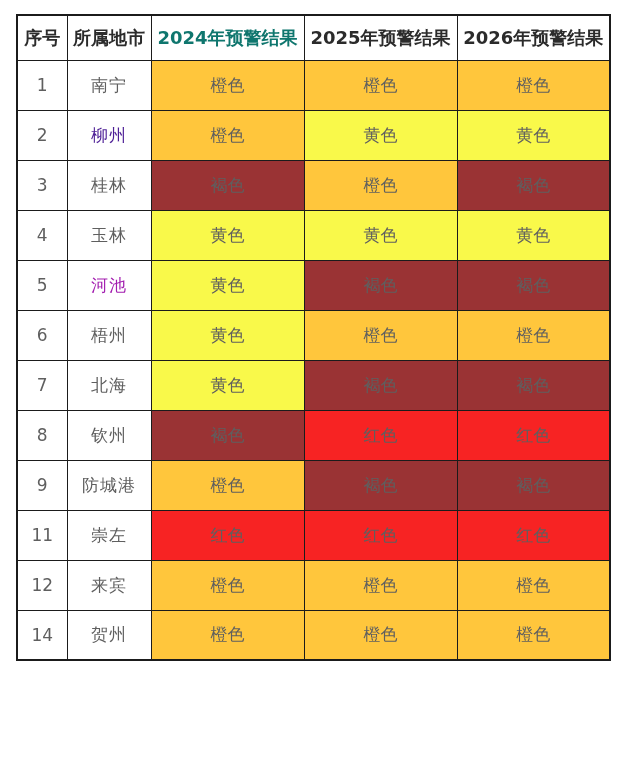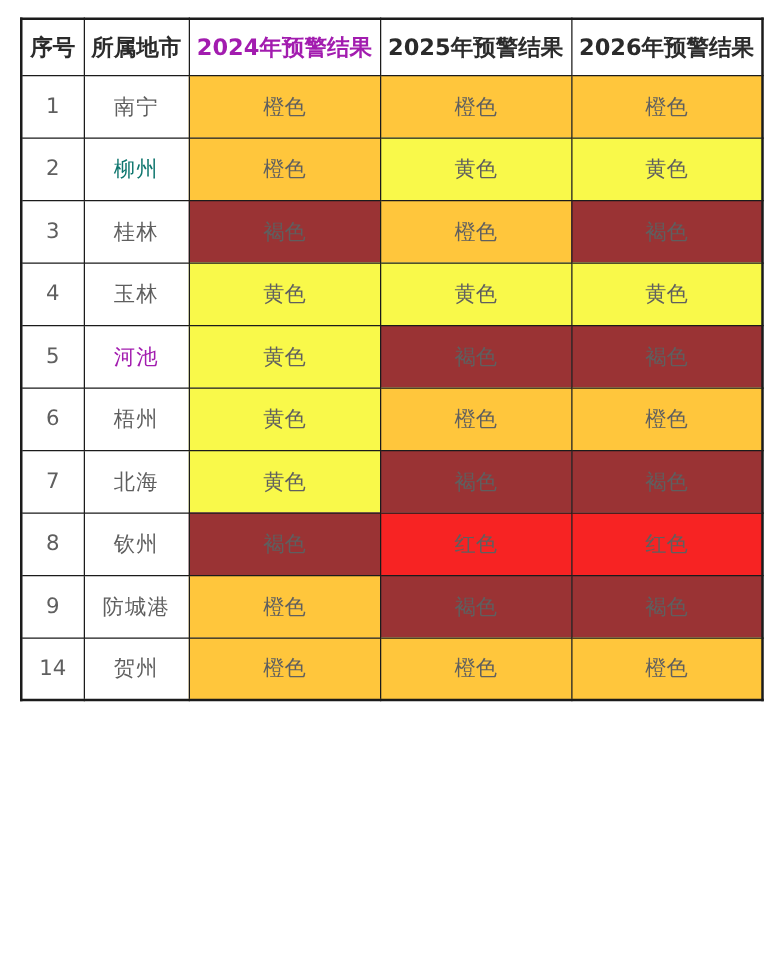--- a/index.html
+++ b/index.html
@@ -82,36 +82,36 @@
         <col class="c-index">
         <col class="c-city">
         <col class="c-year">
         <col class="c-year">
         <col class="c-year">
       </colgroup>
       <thead>
         <tr>
           <th style="color: rgb(43, 43, 43);">序号</th>
           <th style="color: rgb(43, 43, 43);">所属地市</th>
-          <th style="color: #a21caf;">2024年预警结果</th>
+          <th style="color: #0f766e;">2024年预警结果</th>
           <th style="color: rgb(43, 43, 43);">2025年预警结果</th>
           <th style="color: rgb(43, 43, 43);">2026年预警结果</th>
         </tr>
       </thead>
       <tbody id="table-body">
           <tr>
             <td class="col-index" style="color: rgb(95, 95, 95);">1</td>
             <td class="col-city" style="color: rgb(95, 95, 95);">南宁</td>
             <td class="lvl-orange" style="background: rgb(255, 198, 60); color: rgb(95, 95, 95);">橙色</td>
             <td class="lvl-orange" style="background: rgb(255, 198, 60); color: rgb(95, 95, 95);">橙色</td>
             <td class="lvl-orange" style="background: rgb(255, 198, 60); color: rgb(95, 95, 95);">橙色</td>
           </tr>
           <tr>
             <td class="col-index" style="color: rgb(95, 95, 95);">2</td>
-            <td class="col-city" style="color: #0f766e; text-align: center;">柳州</td>
+            <td class="col-city" style="color: #4c1d95; text-align: center;">柳州</td>
             <td class="lvl-orange" style="background: rgb(255, 198, 60); color: rgb(95, 95, 95);">橙色</td>
             <td class="lvl-yellow" style="background: rgb(249, 249, 74); color: rgb(95, 95, 95);">黄色</td>
             <td class="lvl-yellow" style="background: rgb(249, 249, 74); color: rgb(95, 95, 95);">黄色</td>
           </tr>
           <tr>
             <td class="col-index" style="color: rgb(95, 95, 95);">3</td>
             <td class="col-city" style="color: rgb(95, 95, 95);">桂林</td>
             <td class="lvl-brown" style="background: rgb(154, 51, 52); color: rgb(95, 95, 95);">褐色</td>
             <td class="lvl-orange" style="background: rgb(255, 198, 60); color: rgb(95, 95, 95);">橙色</td>
             <td class="lvl-brown" style="background: rgb(154, 51, 52); color: rgb(95, 95, 95);">褐色</td>
@@ -152,20 +152,34 @@
             <td class="lvl-red" style="background: rgb(247, 35, 35); color: rgb(95, 95, 95);">红色</td>
           </tr>
           <tr>
             <td class="col-index" style="color: rgb(95, 95, 95);">9</td>
             <td class="col-city" style="color: rgb(95, 95, 95);">防城港</td>
             <td class="lvl-orange" style="background: rgb(255, 198, 60); color: rgb(95, 95, 95);">橙色</td>
             <td class="lvl-brown" style="background: rgb(154, 51, 52); color: rgb(95, 95, 95);">褐色</td>
             <td class="lvl-brown" style="background: rgb(154, 51, 52); color: rgb(95, 95, 95);">褐色</td>
           </tr>
           <tr>
+            <td class="col-index" style="color: rgb(95, 95, 95);">11</td>
+            <td class="col-city" style="color: rgb(95, 95, 95);">崇左</td>
+            <td class="lvl-red" style="background: rgb(247, 35, 35); color: rgb(95, 95, 95);">红色</td>
+            <td class="lvl-red" style="background: rgb(247, 35, 35); color: rgb(95, 95, 95);">红色</td>
+            <td class="lvl-red" style="background: rgb(247, 35, 35); color: rgb(95, 95, 95);">红色</td>
+          </tr>
+          <tr>
+            <td class="col-index" style="color: rgb(95, 95, 95);">12</td>
+            <td class="col-city" style="color: rgb(95, 95, 95);">来宾</td>
+            <td class="lvl-orange" style="background: rgb(255, 198, 60); color: rgb(95, 95, 95);">橙色</td>
+            <td class="lvl-orange" style="background: rgb(255, 198, 60); color: rgb(95, 95, 95);">橙色</td>
+            <td class="lvl-orange" style="background: rgb(255, 198, 60); color: rgb(95, 95, 95);">橙色</td>
+          </tr>
+          <tr>
             <td class="col-index" style="color: rgb(95, 95, 95);">14</td>
             <td class="col-city" style="color: rgb(95, 95, 95);">贺州</td>
             <td class="lvl-orange" style="background: rgb(255, 198, 60); color: rgb(95, 95, 95);">橙色</td>
             <td class="lvl-orange" style="background: rgb(255, 198, 60); color: rgb(95, 95, 95);">橙色</td>
             <td class="lvl-orange" style="background: rgb(255, 198, 60); color: rgb(95, 95, 95);">橙色</td>
           </tr>
         </tbody>
     </table>
   </div>
 </div>

